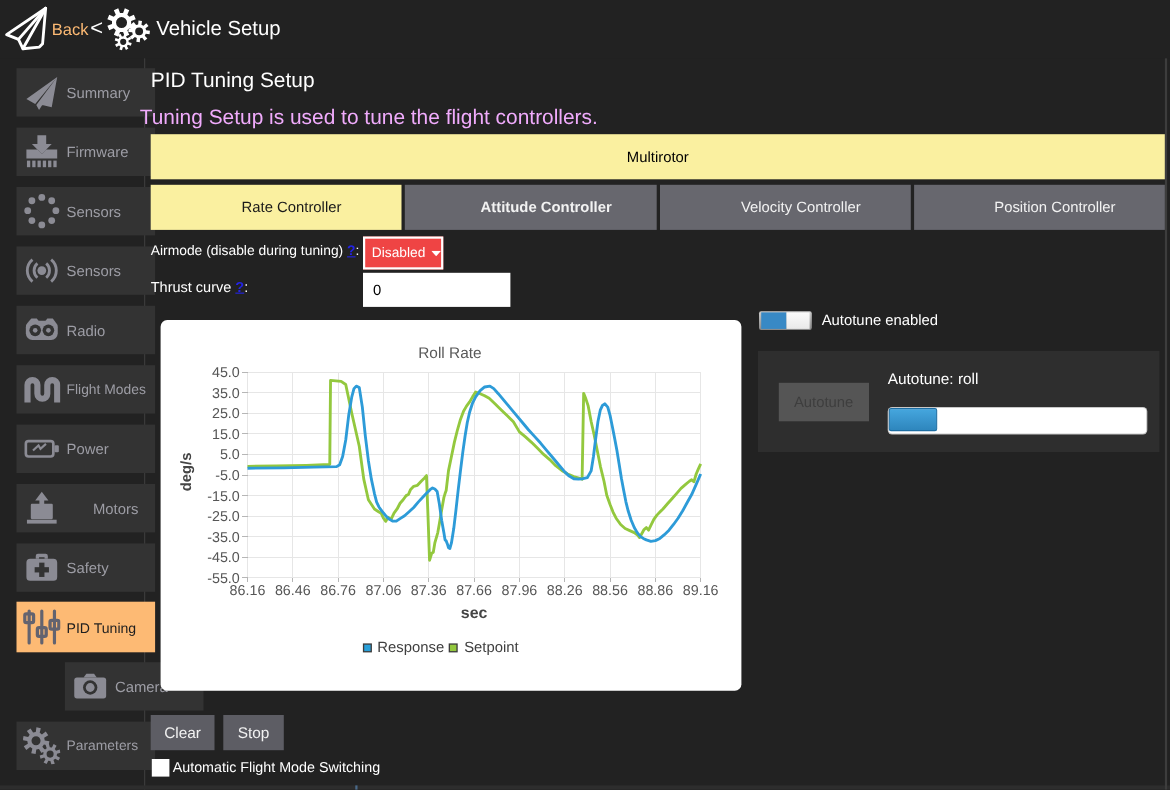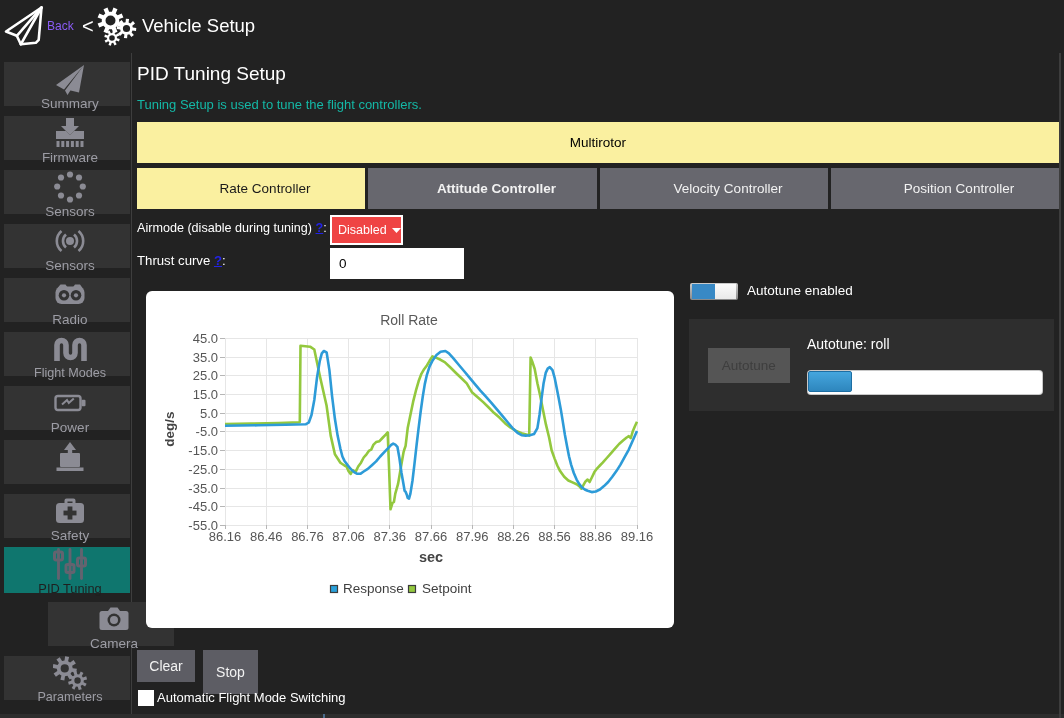--- a/index.html
+++ b/index.html
@@ -1,41 +1,41 @@
 <!DOCTYPE html>
 <html><head>
 <meta charset="utf-8">
 <style>
 * { margin:0; padding:0; box-sizing:border-box; }
 html,body { width:1064px; height:718px; overflow:hidden; }
 body { background:#222222; font-family:"Liberation Sans", sans-serif; position:relative; }
 .abs { position:absolute; }
-.sbtn { position:absolute; left:4px; width:126px; height:44px; background:#333333; display:flex; align-items:center;flex-direction:column; }
+.sbtn { position:absolute; left:15px; width:126px; height:44px; background:#333333; display:flex; align-items:center; }
 .sbtn .ic { width:34px; height:34px; margin-left:5.5px; flex:0 0 34px; }
 .sbtn .tx { color:#9d9da5; font-size:13.5px; margin-left:6px; white-space:nowrap; }
-.sbtn.sel { background:#0f766e; }
+.sbtn.sel { background:#fdba74; }
 .sbtn.sel .tx { color:#2e2e2e; }
 .tab { position:absolute; top:168px; height:41px; background:#67676e; color:#f2f2f2; font-size:13.5px; display:flex; align-items:center; justify-content:center;padding-left:28px; }
 .tab.sel { background:#faf0a0; color:#1a1a1a; }
 .lbl { position:absolute; color:#ffffff; font-size:13.2px; }
 .qm { color:#2323e6; text-decoration:underline; font-weight:bold; }
 .gbtn { position:absolute; background:#5d5d64; color:#f2f2f2; font-size:14px; display:flex; align-items:center; justify-content:center; }
 </style>
 </head>
 <body>
 
 <div class="abs" style="left:0;top:0;width:1064px;height:53px;background:#222222;"></div>
 <svg class="abs" style="left:3px;top:3px;" width="44" height="46" viewBox="0 0 44 46">
   <g fill="none" stroke="#ffffff" stroke-width="2.6" stroke-linejoin="round" stroke-linecap="round">
     <path d="M38.5 4.5 L3 28.5 L13.8 32.8 L17.8 41.3 L32.8 39.8 L35.7 36.8 Z"></path>
     <path d="M38.5 4.5 L13.8 32.8"></path>
     <path d="M38.5 4.5 L17.8 41.3"></path>
   </g>
 </svg>
-<div class="abs" style="left:47px;top:19px;color:#8b5cf6;font-size:12px;">Back</div>
+<div class="abs" style="left:47px;top:19px;color:#fdba74;font-size:15px;">Back</div>
 <div class="abs" style="left:82px;top:15px;color:#fff;font-size:20px;">&lt;</div>
 <svg class="abs" style="left:97px;top:7px;" width="42" height="40" viewBox="0 0 42 40">
   <g fill="#ffffff">
     <path fill-rule="evenodd" d="M24.7 6.5 L26.4 10.5 L22.2 12.1 L22.2 14.9 L26.4 16.5 L24.7 20.5 L20.6 18.7 L18.7 20.6 L20.5 24.7 L16.5 26.4 L14.9 22.2 L12.1 22.2 L10.5 26.4 L6.5 24.7 L8.3 20.6 L6.4 18.7 L2.3 20.5 L0.6 16.5 L4.8 14.9 L4.8 12.1 L0.6 10.5 L2.3 6.5 L6.4 8.3 L8.3 6.4 L6.5 2.3 L10.5 0.6 L12.1 4.8 L14.9 4.8 L16.5 0.6 L20.5 2.3 L18.7 6.4 L20.6 8.3 Z M18.5 13.5 A5.0 5.0 0 1 0 8.5 13.5 A5.0 5.0 0 1 0 18.5 13.5 Z"></path>
     <path fill-rule="evenodd" d="M39.3 20.9 L39.0 24.1 L35.5 23.6 L34.6 25.4 L36.9 28.0 L34.4 30.0 L32.3 27.3 L30.4 27.8 L30.1 31.3 L26.9 31.0 L27.4 27.5 L25.6 26.6 L23.0 28.9 L21.0 26.4 L23.7 24.3 L23.2 22.4 L19.7 22.1 L20.0 18.9 L23.5 19.4 L24.4 17.6 L22.1 15.0 L24.6 13.0 L26.7 15.7 L28.6 15.2 L28.9 11.7 L32.1 12.0 L31.6 15.5 L33.4 16.4 L36.0 14.1 L38.0 16.6 L35.3 18.7 L35.8 20.6 Z M33.1 21.5 A3.6 3.6 0 1 0 25.9 21.5 A3.6 3.6 0 1 0 33.1 21.5 Z"></path>
     <path fill-rule="evenodd" d="M22.7 32.1 L22.0 34.5 L19.3 33.6 L18.3 34.8 L19.7 37.2 L17.5 38.4 L16.2 35.8 L14.7 36.0 L13.9 38.7 L11.5 38.0 L12.4 35.3 L11.2 34.3 L8.8 35.7 L7.6 33.5 L10.2 32.2 L10.0 30.7 L7.3 29.9 L8.0 27.5 L10.7 28.4 L11.7 27.2 L10.3 24.8 L12.5 23.6 L13.8 26.2 L15.3 26.0 L16.1 23.3 L18.5 24.0 L17.6 26.7 L18.8 27.7 L21.2 26.3 L22.4 28.5 L19.8 29.8 L20.0 31.3 Z M17.8 31.0 A2.8 2.8 0 1 0 12.2 31.0 A2.8 2.8 0 1 0 17.8 31.0 Z"></path>
   </g>
 </svg>
 <div class="abs" style="left:142px;top:15px;color:#fff;font-size:18.5px;">Vehicle Setup</div>
 
@@ -174,21 +174,21 @@
     <svg class="ic" viewBox="0 0 30 30">
       <g transform="translate(-1.5,-1.5) scale(1.13)">
         <path fill-rule="evenodd" fill="#8b8b94" d="M20.0 11.3 L19.4 14.4 L16.1 13.6 L15.0 15.2 L17.0 17.9 L14.4 19.7 L12.6 16.8 L10.7 17.2 L10.2 20.5 L7.1 19.9 L7.9 16.6 L6.3 15.5 L3.6 17.5 L1.8 14.9 L4.7 13.1 L4.3 11.2 L1.0 10.7 L1.6 7.6 L4.9 8.4 L6.0 6.8 L4.0 4.1 L6.6 2.3 L8.4 5.2 L10.3 4.8 L10.8 1.5 L13.9 2.1 L13.1 5.4 L14.7 6.5 L17.4 4.5 L19.2 7.1 L16.3 8.9 L16.7 10.8 Z M13.7 11.0 A3.2 3.2 0 1 0 7.3 11.0 A3.2 3.2 0 1 0 13.7 11.0 Z"></path>
         <path fill-rule="evenodd" fill="#8b8b94" d="M27.6 23.0 L26.4 25.1 L24.1 23.8 L22.9 24.7 L23.8 27.3 L21.4 27.9 L20.7 25.4 L19.2 25.2 L18.0 27.6 L15.9 26.4 L17.2 24.1 L16.3 22.9 L13.7 23.8 L13.1 21.4 L15.6 20.7 L15.8 19.2 L13.4 18.0 L14.6 15.9 L16.9 17.2 L18.1 16.3 L17.2 13.7 L19.6 13.1 L20.3 15.6 L21.8 15.8 L23.0 13.4 L25.1 14.6 L23.8 16.9 L24.7 18.1 L27.3 17.2 L27.9 19.6 L25.4 20.3 L25.2 21.8 Z M23.0 20.5 A2.5 2.5 0 1 0 18.0 20.5 A2.5 2.5 0 1 0 23.0 20.5 Z"></path>
       </g>
     </svg>
     <span class="tx" style="font-size:12.6px;">Parameters</span>
   </div>
 
 <div class="abs" style="left:137px;top:63px;color:#fff;font-size:19px;">PID Tuning Setup</div>
-<div class="abs" style="left:137px;top:97px;color:#14b8a6;font-size:13px;">Tuning Setup is used to tune the flight controllers.</div>
+<div class="abs" style="left:127px;top:97px;color:#f0abfc;font-size:19px;">Tuning Setup is used to tune the flight controllers.</div>
 
 <div class="abs" style="left:137px;top:122px;width:922px;height:41px;background:#faf0a0;display:flex;align-items:center;justify-content:center;color:#000000;font-size:13.5px;">Multirotor</div>
 
 <div class="tab sel" style="left:137px;width:228px;">Rate Controller</div>
 <div class="tab" style="left:368px;width:229px;font-weight:bold;">Attitude Controller</div>
 <div class="tab" style="left:600px;width:228px;">Velocity Controller</div>
 <div class="tab" style="left:831px;width:228px;">Position Controller</div>
 
 <div class="lbl" style="left:137px;top:221px;font-size:12.6px;">Airmode (disable during tuning) <span class="qm">?</span>:</div>
 <div class="abs" style="left:330px;top:215px;width:73px;height:30px;border:2px solid #ffffff;background:#ef4444;color:#fff;font-size:12.5px;display:flex;align-items:center;">
@@ -294,19 +294,19 @@
 <div class="abs" style="left:747px;top:283px;color:#fff;font-size:13.5px;">Autotune enabled</div>
 
 <div class="abs" style="left:689px;top:319px;width:365px;height:92px;background:#2e2e2e;"></div>
 <div class="gbtn" style="left:708px;top:347.5px;width:81.5px;height:35px;background:#555555;color:#3e3e3e;font-size:13.5px;">Autotune</div>
 <div class="abs" style="left:807px;top:336px;color:#fff;font-size:14px;">Autotune: roll</div>
 <div class="abs" style="left:808px;top:371px;width:233.5px;height:23px;background:#ffffff;border-radius:3px;box-shadow:0 0 0 1px #c8c8c8;">
   <div style="position:absolute;left:0;top:0;width:44px;height:21px;background:linear-gradient(#45a6de,#2e86bd);border:1px solid #1d6ea3;border-radius:2px;"></div>
 </div>
 
 <div class="gbtn" style="left:137px;top:650px;width:58px;height:32px;">Clear</div>
-<div class="gbtn" style="left:203px;top:650px;width:55px;height:44px;">Stop</div>
+<div class="gbtn" style="left:203px;top:650px;width:55px;height:32px;">Stop</div>
 <div class="abs" style="left:138px;top:690px;width:16px;height:16px;background:#ffffff;"></div>
 <div class="abs" style="left:157px;top:690px;color:#fff;font-size:13px;">Automatic Flight Mode Switching</div>
 <div class="abs" style="left:0;top:714px;width:1064px;height:4px;background:#2d2d2d;"></div>
 <div class="abs" style="left:323px;top:714px;width:2px;height:4px;background:#4a6a8a;"></div>
 
 <div class="abs" style="left:1059px;top:53px;width:1.5px;height:665px;background:#3d3d3d;"></div>
 
 </body></html>

